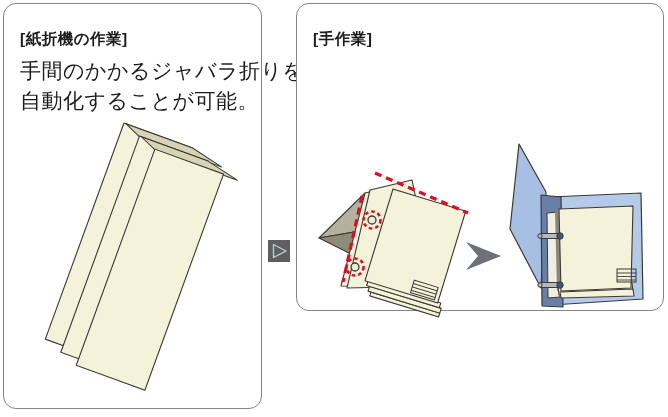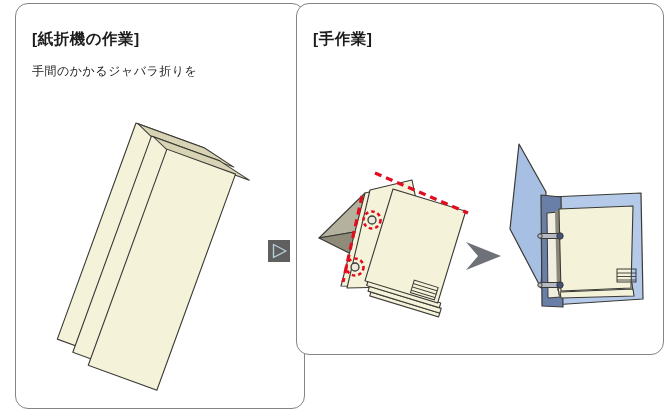--- a/index.html
+++ b/index.html
@@ -5,28 +5,28 @@
   html,body{margin:0;padding:0;background:#ffffff;}
   .stage{
     position:relative;width:668px;height:417px;background:var(--page-bg);
     font-family:"Liberation Sans","DejaVu Sans",sans-serif;color:var(--text);
     overflow:hidden;
   }
   .panel{
     position:absolute;top:3px;box-sizing:border-box;background:#ffffff;
     border:1.6px solid var(--panel-border);border-radius:13px;
   }
-  .panel.left{left:15px;width:290px;height:406px;}
-  .panel.right{left:296px;width:368px;height:352px;}
+  .panel.left{left:3px;width:259px;height:406px;}
+  .panel.right{left:296px;width:368px;height:308px;}
   .panel-title{
     margin:25px 0 0 16px;font-size:15.5px;font-weight:700;line-height:20px;
     letter-spacing:0.5px;white-space:nowrap;
   }
   .panel-text{
-    margin:7px 0 0 16px;font-size:12px;line-height:30px;letter-spacing:0.5px;
+    margin:7px 0 0 16px;font-size:21px;line-height:30px;letter-spacing:0.5px;
     white-space:nowrap;
   }
   .illu{position:absolute;}
   .connector{
     position:absolute;left:268px;top:240px;width:22px;height:22px;
     background:var(--connector-bg);
   }
   
   .shape-paper{fill:var(--paper-cream);stroke:var(--outline);stroke-width:1.1;stroke-linejoin:round;}
   .shape-fold{fill:var(--paper-fold-shade);stroke:var(--outline);stroke-width:1;stroke-linejoin:round;}
@@ -49,20 +49,21 @@
 </style>
 </head>
 <body>
 
 <div class="stage">
 
   <section class="panel left">
     <h2 class="panel-title">[紙折機の作業]</h2>
     <p class="panel-text">
       <span>手間のかかるジャバラ折りを</span><br>
+      <span>自動化することが可能。</span>
     </p>
 
     <svg class="illu" style="left:5px;top:102px;" width="272" height="300" viewBox="0 0 272 300">
       <g transform="translate(115,17) rotate(20)">
         <rect class="shape-paper" x="0" y="0" width="73" height="230"></rect>
         <polygon class="shape-fold" points="2,0 73,0 107,8 20,8"></polygon>
         <rect class="shape-paper" x="19" y="7" width="73" height="230"></rect>
         <polygon class="shape-fold" points="21,7 92,7 126,15 39,15"></polygon>
         <rect class="shape-paper" x="38" y="14" width="73" height="230"></rect>
       </g>

